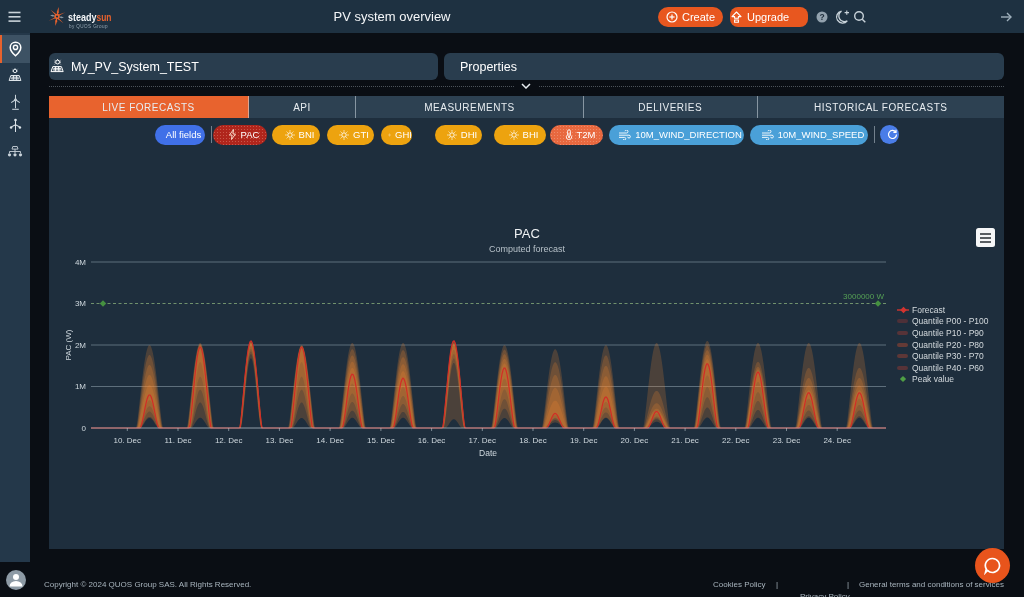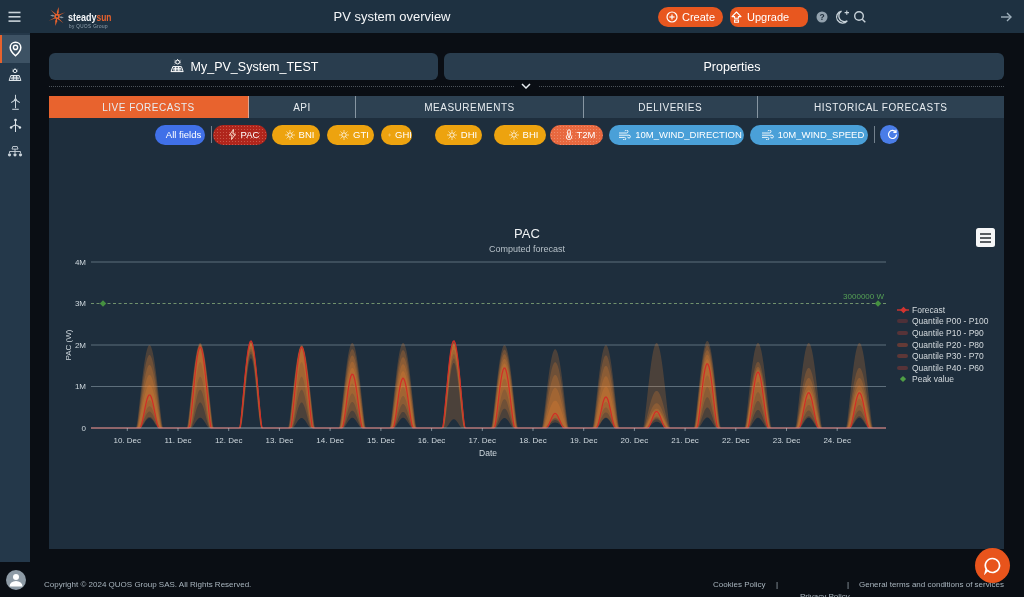--- a/index.html
+++ b/index.html
@@ -2,21 +2,21 @@
 <html><head>
 <meta charset="utf-8">
 <style>
 * { margin:0; padding:0; box-sizing:border-box; }
 html,body { width:1024px; height:597px; overflow:hidden; background:#0a0e14; font-family:"Liberation Sans", sans-serif; }
 #topbar { position:absolute; left:0; top:0; width:1024px; height:33px; background:#1e3141; }
 #sidebar { position:absolute; left:0; top:33px; width:30px; height:529px; background:#24384a; }
 #sideactive { position:absolute; left:0; top:2px; width:30px; height:28px; background:#3d5264; border-left:2.5px solid #e8622d; }
 .sicon { position:absolute; left:0; width:30px; display:flex; justify-content:center; }
 #panel { position:absolute; left:49px; top:96px; width:955px; height:453px; background:#1e2e3d; }
-.hbtn { position:absolute; top:53px; height:27px; background:#293d4e; border-radius:6px; color:#fff; font-size:12.5px; display:flex; align-items:center; justify-content:center; gap:6px; }
+.hbtn { position:absolute; top:53px; height:27px; background:#293d4e; border-radius:6px; color:#fff; font-size:12.5px; display:flex; align-items:center; gap:6px; }
 #dotline { position:absolute; left:49px; top:86px; width:955px; border-top:1px dotted rgba(200,212,222,0.35); }
 #chev { position:absolute; left:514px; top:81px; width:24px; height:12px; background:#0a0e14; color:#e8edf1; text-align:center; font-size:11px; line-height:9px; }
 .tab { position:absolute; top:0; height:22px; background:#2d4152; color:#e8edf1; font-size:10px; letter-spacing:0.5px; display:flex; align-items:center; justify-content:center; border-right:1px solid rgba(210,220,228,0.55); }
 .chip { position:absolute; top:28.5px; height:20px; border-radius:10px; color:#fff; font-size:9.5px; display:flex; align-items:center; justify-content:center; gap:4px;padding-left:7px; }
 .amber { background:#eda30f; }
 .blue { background:#4aa0d8; }
 .dotted-red { background:#b0251c; background-image:radial-gradient(rgba(255,205,180,0.3) 0.7px, transparent 0.8px); background-size:3px 3px; }
 .dotted-org { background:#e8683f; background-image:radial-gradient(rgba(255,230,215,0.28) 0.7px, transparent 0.8px); background-size:3px 3px; }
 .vdiv { position:absolute; top:30px; width:1px; height:17px; background:rgba(200,212,222,0.5); }
 #legend { position:absolute; left:897px; top:304px; font-size:8.5px; color:#d4dade; }

